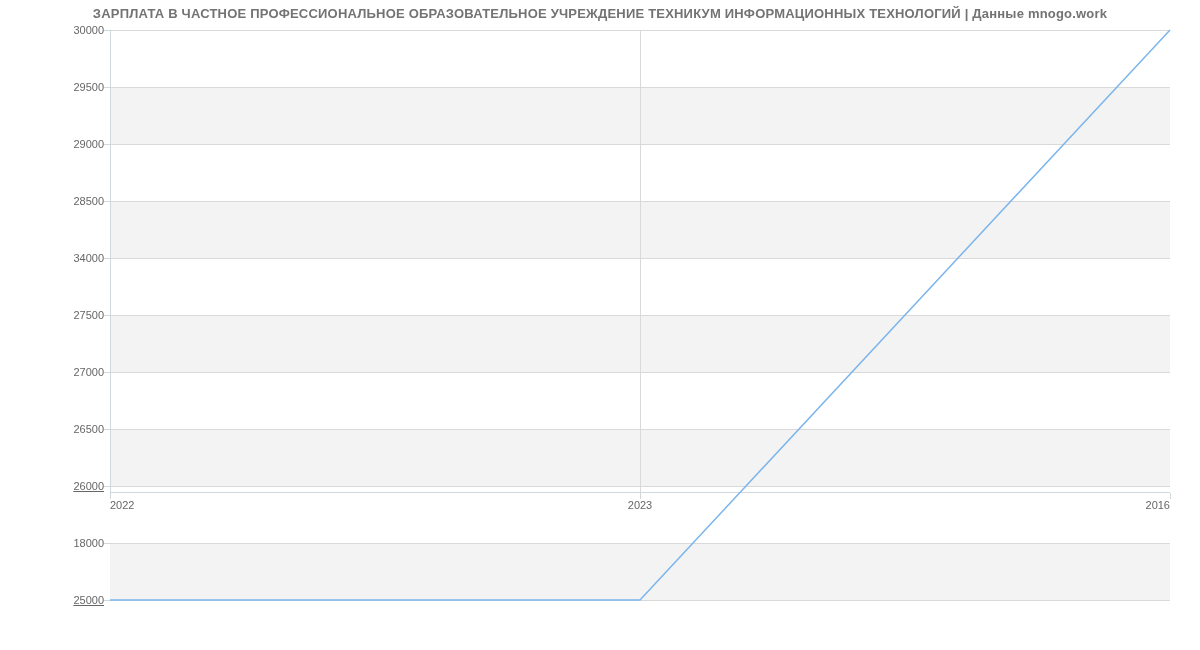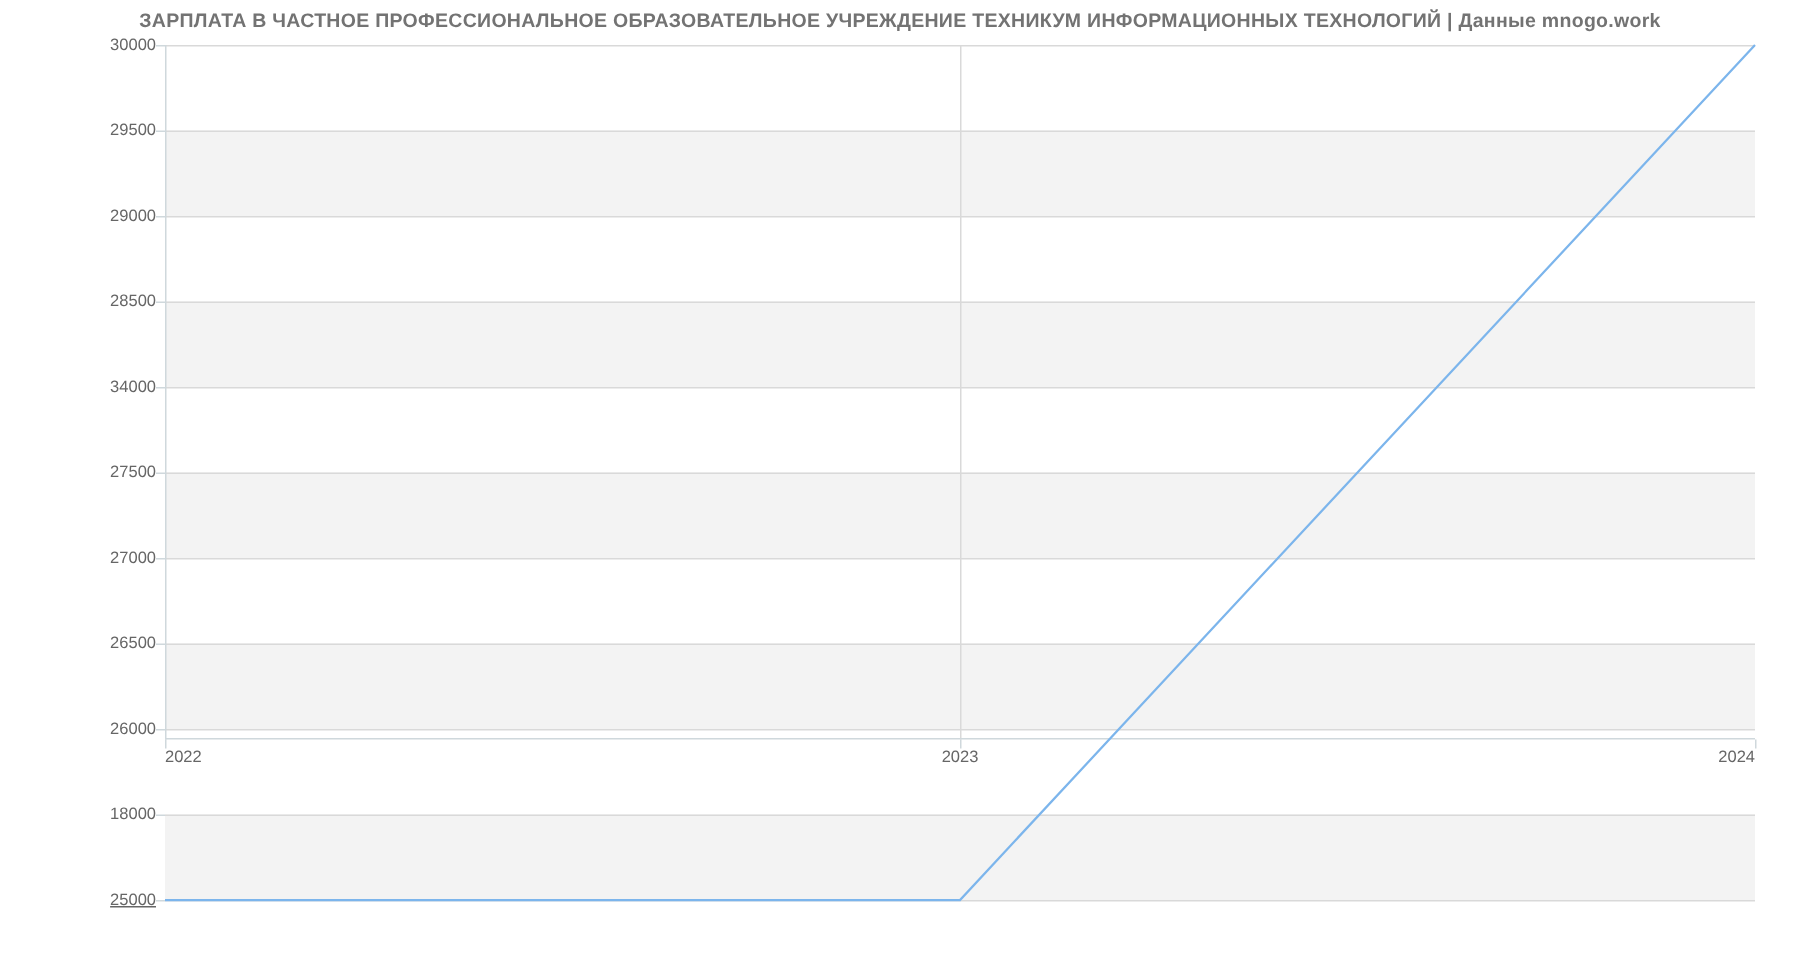--- a/index.html
+++ b/index.html
@@ -113,21 +113,21 @@
 </style>
 </head>
 <body>
 
 <div class="chart-container">
   <div class="title">ЗАРПЛАТА В ЧАСТНОЕ ПРОФЕССИОНАЛЬНОЕ ОБРАЗОВАТЕЛЬНОЕ УЧРЕЖДЕНИЕ ТЕХНИКУМ ИНФОРМАЦИОННЫХ ТЕХНОЛОГИЙ | Данные mnogo.work</div>
 
   <div class="y-labels" id="y-labels">
       <div class="y-tick-label" style="top: 570px; text-decoration: underline;">25000</div>
       <div class="y-tick-label" style="top: 513px;">18000</div>
-      <div class="y-tick-label" style="top: 456px;">26000</div>
+      <div class="y-tick-label" style="top: 456px; text-decoration: underline;">26000</div>
       <div class="y-tick-label" style="top: 399px;">26500</div>
       <div class="y-tick-label" style="top: 342px;">27000</div>
       <div class="y-tick-label" style="top: 285px;">27500</div>
       <div class="y-tick-label" style="top: 228px;">34000</div>
       <div class="y-tick-label" style="top: 171px;">28500</div>
       <div class="y-tick-label" style="top: 114px;">29000</div>
       <div class="y-tick-label" style="top: 57px;">29500</div>
       <div class="y-tick-label" style="top: 0px;">30000</div>
     </div>
 
@@ -159,20 +159,20 @@
       <div class="grid-line" style="top: 57px;"></div>
       <div class="y-tick" style="top: 57px;"></div>
       <div class="grid-line" style="top: 0px;"></div>
       <div class="y-tick" style="top: 0px;"></div>
       <div class="x-tick" style="left: 0px;"></div>
       <div class="x-tick-label" style="left: 0px; transform: translateX(0px);">2022</div>
       <div class="grid-v" style="left: 530px;"></div>
       <div class="x-tick" style="left: 530px;"></div>
       <div class="x-tick-label" style="left: 530px;">2023</div>
       <div class="x-tick" style="left: 1060px;"></div>
-      <div class="x-tick-label" style="left: 1060px; transform: translateX(-100%);">2024</div>
+      <div class="x-tick-label" style="left: 1060px; transform: translateX(-100%);">2016</div>
       <div class="axis-line axis-x"></div>
       <div class="axis-line axis-y"></div>
       <svg class="line" width="1060" height="570">
         <path d="M0 570 L530 570 L1060 0" stroke="#7cb5ec"></path>
       </svg>
     </div>
 </div>
 
 </body></html>

